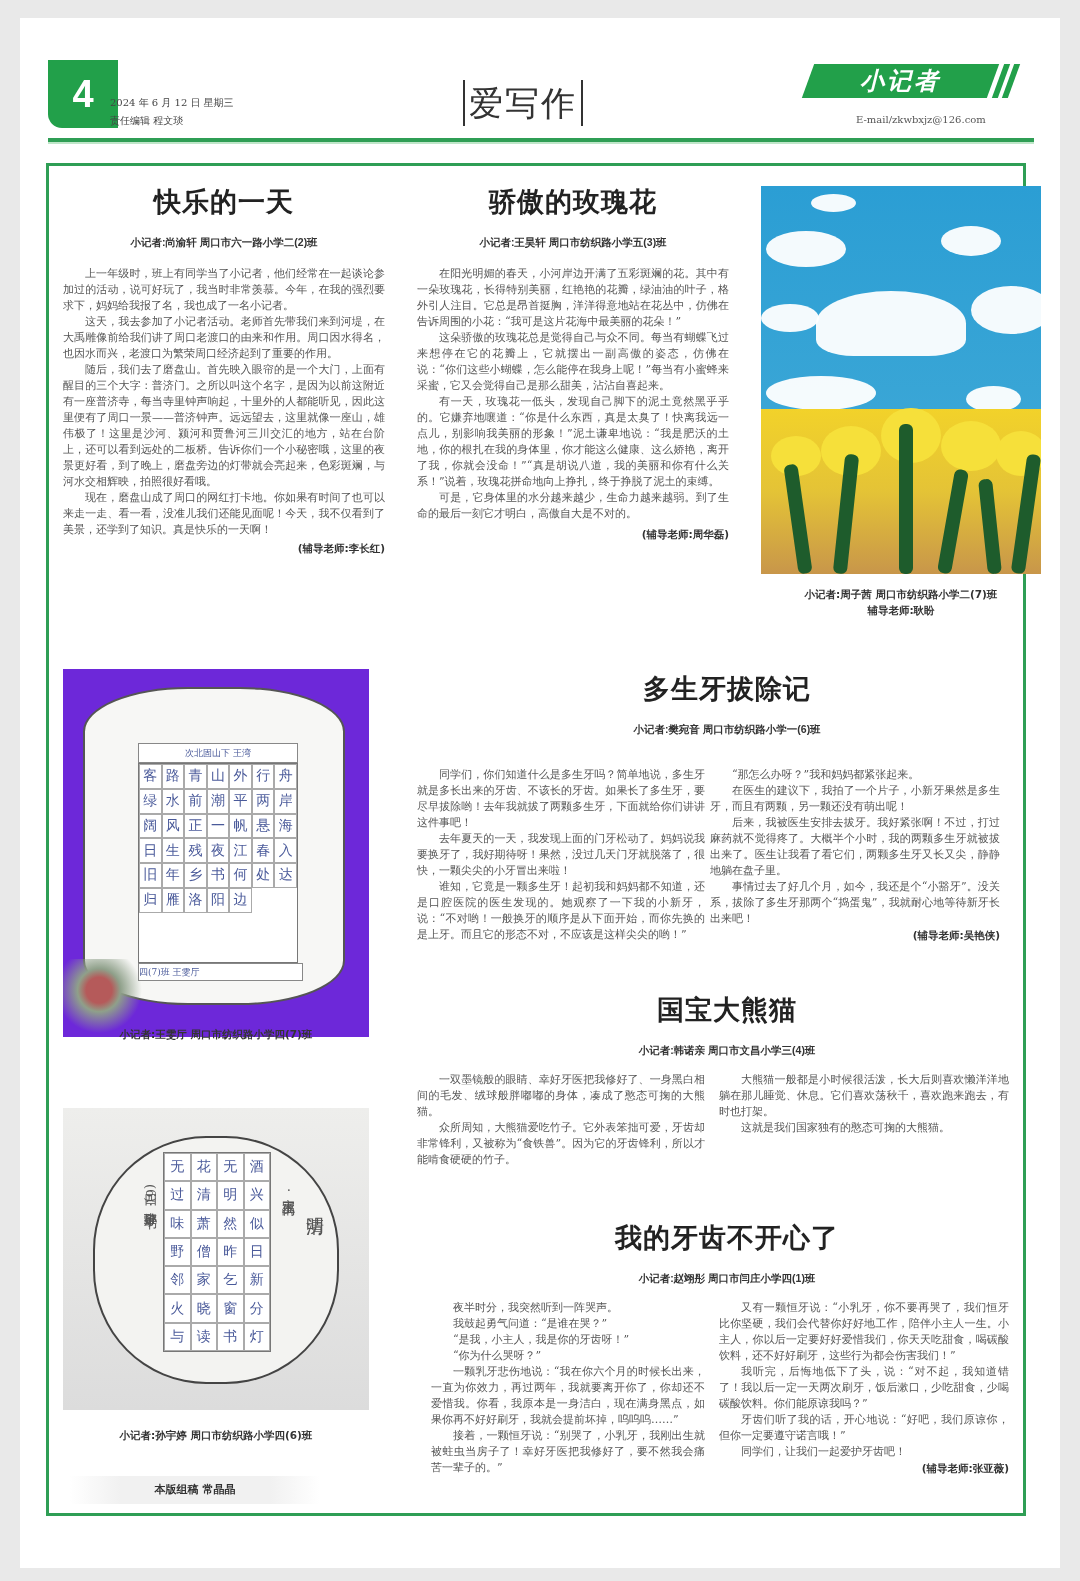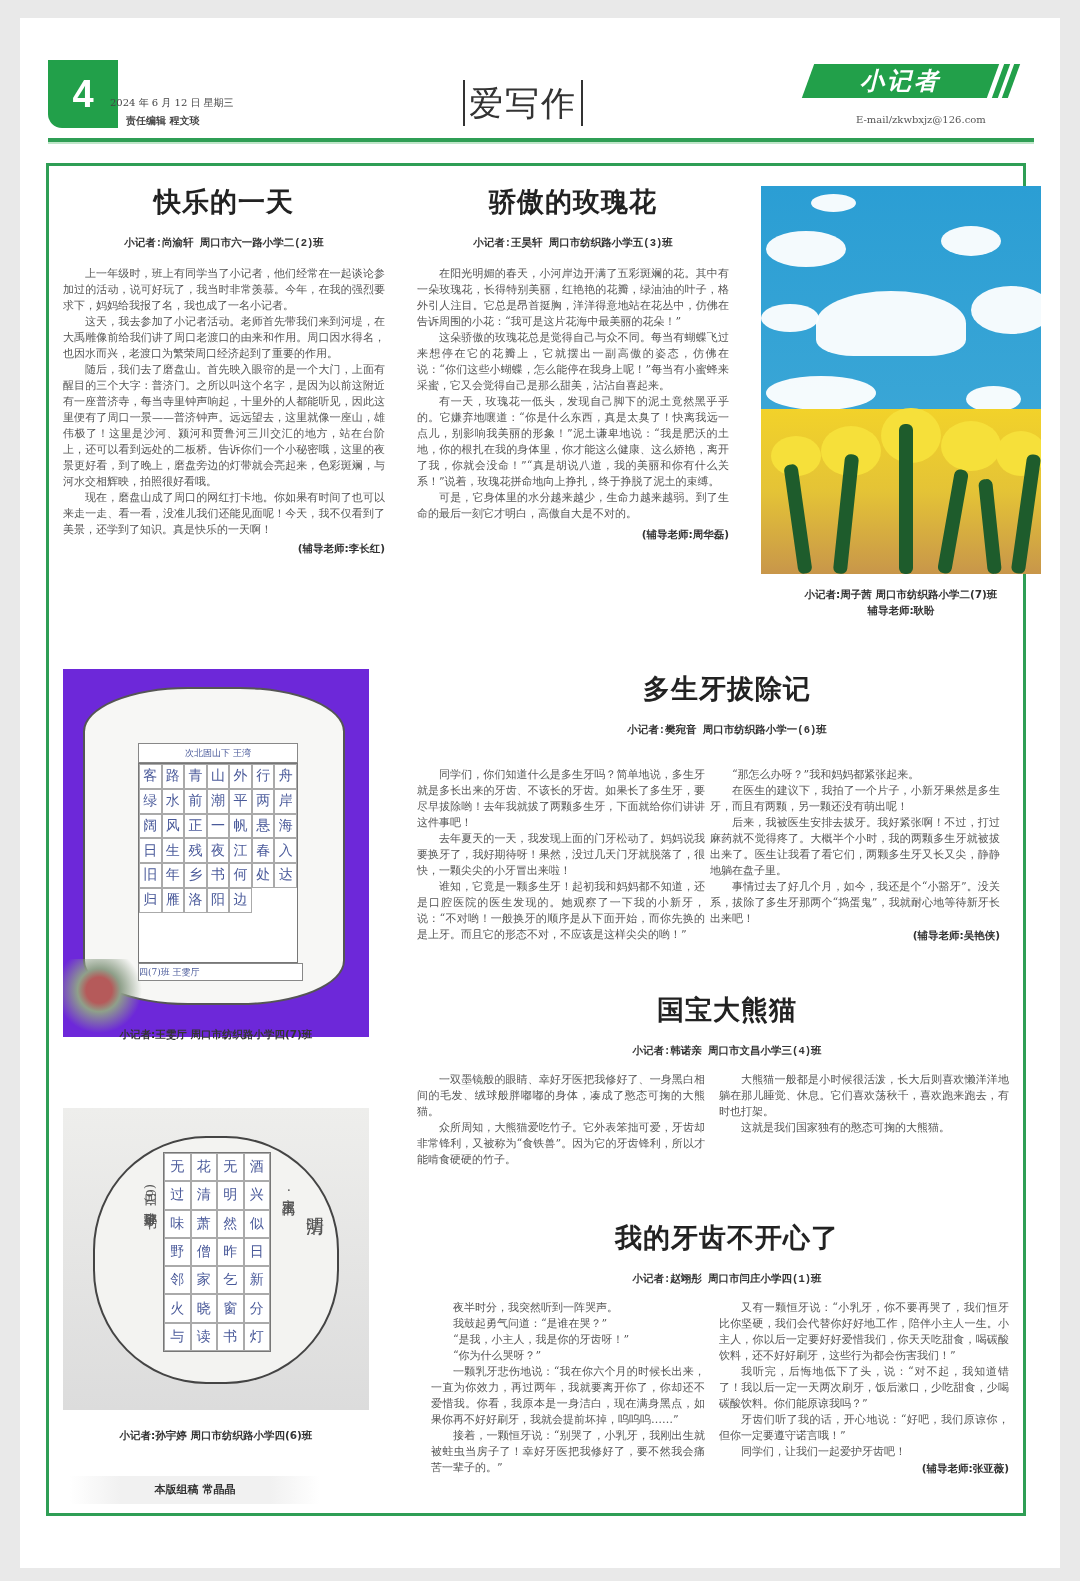--- a/index.html
+++ b/index.html
@@ -4,34 +4,34 @@
 <style>
   * { box-sizing: border-box; margin: 0; padding: 0; }
   html, body { width: 1080px; height: 1581px; background: #e9e9e9; overflow: hidden; }
   body { font-family: "DejaVu Serif", "Liberation Serif", serif; color: #333; position: relative; }
   .page { position: absolute; left: 20px; top: 18px; width: 1040px; height: 1550px; background: #fff; }
 
   
   .header { position: absolute; left: 28px; top: 42px; width: 986px; height: 90px; }
   .pgnum { position: absolute; left: 0; top: 0; width: 70px; height: 68px; background: #22a04a; border-radius: 0 0 0 14px; color: #fff; font-family: "Liberation Sans", sans-serif; font-weight: bold; font-size: 38px; display: flex; align-items: center; justify-content: center; }
   .date { position: absolute; left: 62px; top: 36px; font-size: 10px; color: #444; }
-  .editor { position: absolute; left: 78px; top: 54px; font-size: 10px; color: #444; font-weight: bold; }
+  .editor { position: absolute; left: 62px; top: 54px; font-size: 10px; color: #444; font-weight: normal; }
   .section-title { position: absolute; left: 415px; top: 20px; height: 46px; padding: 0 4px; border-left: 2px solid #333; border-right: 2px solid #333; font-family: "DejaVu Sans", sans-serif; font-size: 34px; color: #333; line-height: 46px; letter-spacing: 2px; font-weight: 400; }
   .brand { position: absolute; left: 760px; top: 4px; width: 205px; height: 34px; }
   .brand-band { position: absolute; left: 0; top: 0; width: 185px; height: 34px; background: #22a04a; transform: skewX(-20deg); display: flex; align-items: center; justify-content: center; }
   .brand-band span { transform: skewX(20deg); color: #fff; font-family: "DejaVu Serif", serif; font-size: 24px; font-style: italic; font-weight: bold; letter-spacing: 3px; }
   .brand-slash { position: absolute; top: 0; width: 6px; height: 34px; background: #22a04a; transform: skewX(-20deg); }
   .email { position: absolute; left: 808px; top: 54px; font-size: 10px; color: #555; }
   .hdr-rule { position: absolute; left: 0; top: 78px; width: 986px; height: 6px; background: linear-gradient(#2f9e55 0 60%, #bfe6c9 60% 100%); }
 
   
   .frame { position: absolute; left: 26px; top: 145px; width: 980px; height: 1353px; border: 3px solid #2f9e55; }
 
   .article-title { font-family: "DejaVu Sans", sans-serif; font-weight: bold; color: #222; text-align: center; font-size: 27px; letter-spacing: 1px; }
-  .byline { font-family: Liberation Mono, monospace; font-weight: bold; font-size: 10.5px; color: #333; text-align: center; }
+  .byline { font-family: Liberation Sans, sans-serif; font-weight: bold; font-size: 10.5px; color: #333; text-align: center; }
   .body-text { font-size: 11px; line-height: 16px; color: #555; text-align: justify; }
   .body-text p { text-indent: 2em; }
   .teacher { font-family: "DejaVu Sans", sans-serif; font-weight: bold; font-size: 10.5px; color: #333; text-align: right; }
   .caption { font-family: "DejaVu Sans", sans-serif; font-weight: bold; font-size: 10.5px; color: #333; text-align: center; line-height: 16px; }
   .abs { position: absolute; }
 
   
   .painting { position: absolute; left: 712px; top: 20px; width: 280px; height: 388px; overflow: hidden; background: linear-gradient(#2b9ed4, #3aa6d6 60%, #56b3d8); }
   .cloud { position: absolute; background: #fff; border-radius: 50%; opacity: .95; }
   .field { position: absolute; left: 0; bottom: 0; width: 100%; height: 165px; background: linear-gradient(#f2d22a, #e4c336 50%, #c8964a); }

